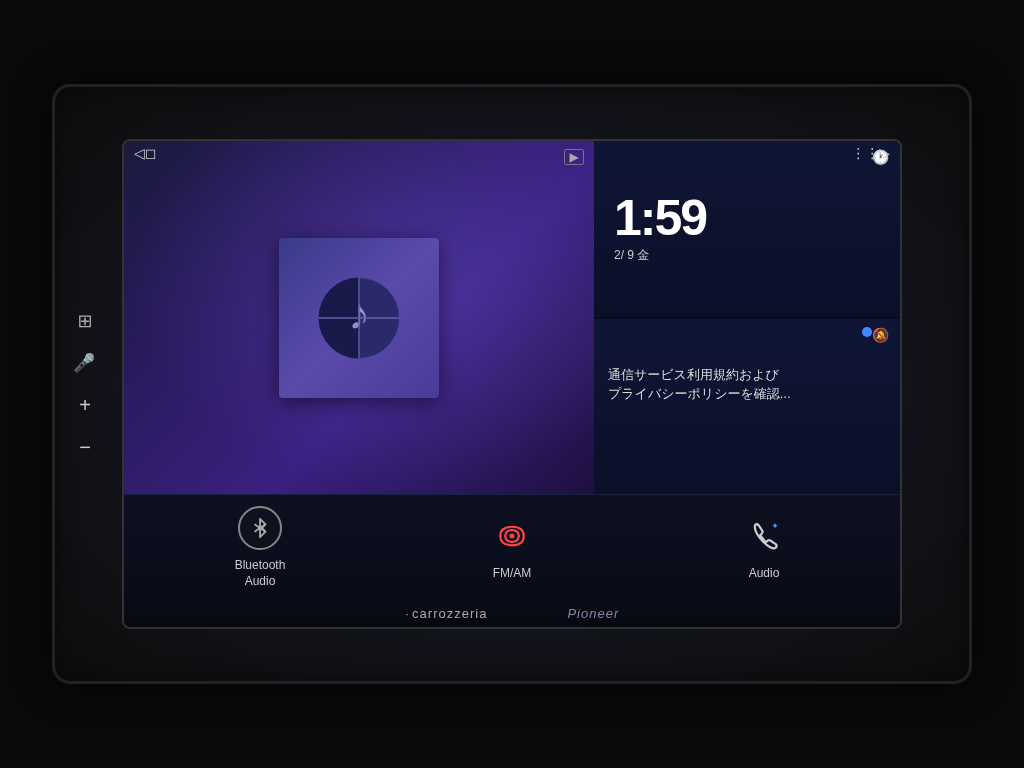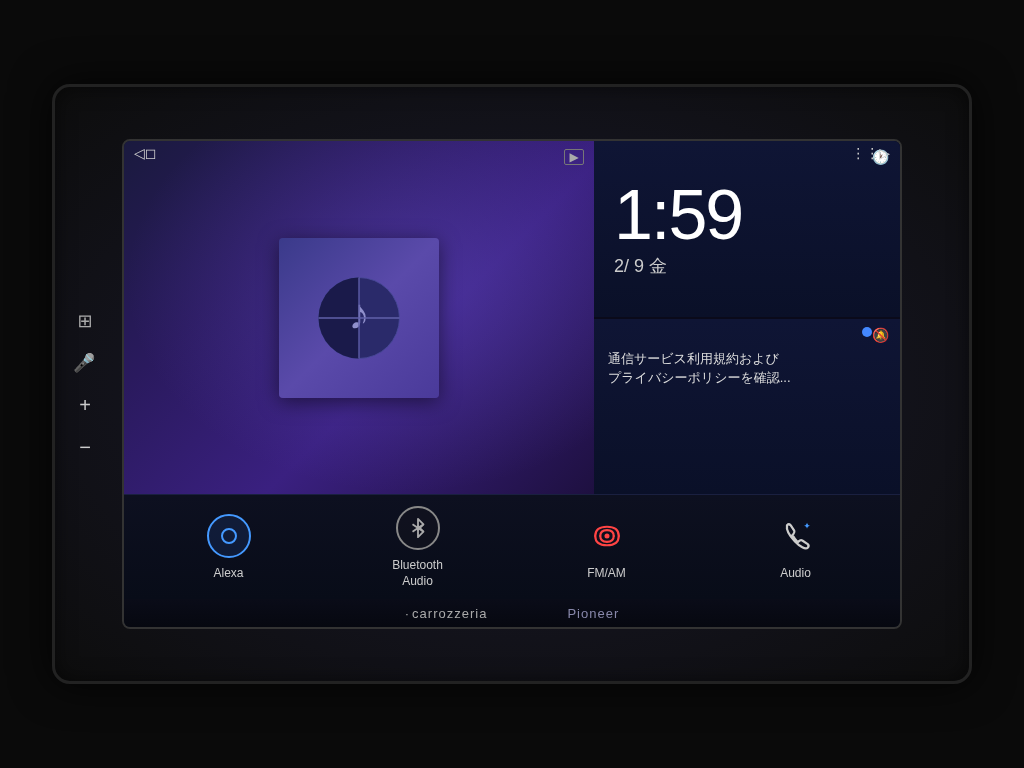--- a/index.html
+++ b/index.html
@@ -150,29 +150,29 @@
 
     .clock-icon {
       position: absolute;
       top: 8px;
       right: 10px;
       color: #888;
       font-size: 14px;
     }
 
     .clock-time {
-      font-size: 70px;
-      font-weight: 400;
+      font-size: 50px;
+      font-weight: 700;
       color: #ffffff;
       letter-spacing: -2px;
       line-height: 1;
     }
 
     .clock-date {
-      font-size: 18px;
+      font-size: 12px;
       color: #cccccc;
       margin-top: 4px;
     }
 
     .info-panel {
       flex: 1;
       background: linear-gradient(180deg, #0f1535 0%, #0a1028 100%);
       display: flex;
       flex-direction: column;
       padding: 10px 14px;
@@ -195,21 +195,21 @@
       border-radius: 50%;
       position: absolute;
       top: 8px;
       right: 28px;
     }
 
     .info-text {
       font-size: 13px;
       color: #dddddd;
       line-height: 1.5;
-      margin-top: 20px;
+      margin-top: 36px;
     }
 
     .bottom-nav {
       height: 105px;
       background: linear-gradient(180deg, #0d1020 0%, #080c18 100%);
       display: flex;
       align-items: center;
       justify-content: space-around;
       padding: 0 10px;
       border-top: 1px solid #1a2040;
@@ -307,20 +307,21 @@
     .brand-carrozzeria {
       color: #aaaaaa;
     }
     .brand-carrozzeria::before {
       content: '·';
       margin-right: 2px;
     }
 
     .brand-pioneer {
       color: #8888aa;
+      font-style: italic;
     }
 
     svg.music-icon {
       width: 90px;
       height: 90px;
     }
 
     svg.gear-svg {
       width: 38px;
       height: 38px;
@@ -395,28 +396,20 @@
             <span>プライバシーポリシーを確認...</span>
           </div>
         </div>
 
       </div>
     </div>
 
     <div class="bottom-nav">
 
 
-      <div class="nav-item">
-        <div class="nav-icon-wrapper">
-          <div class="icon-alexa">
-            <div class="icon-alexa-inner"></div>
-          </div>
-        </div>
-        <span class="nav-label">Alexa</span>
-      </div>
 
       <div class="nav-item">
         <div class="nav-icon-wrapper">
           <div class="icon-bt">
             <svg class="bt-svg" viewBox="0 0 24 24">
               <path d="M12 2 L18 8 L12 14 L12 2Z" fill="none" stroke="#aaaaaa" stroke-width="2" stroke-linejoin="round"></path>
               <path d="M12 22 L18 16 L12 10 L12 22Z" fill="none" stroke="#aaaaaa" stroke-width="2" stroke-linejoin="round"></path>
               <line x1="6" y1="8" x2="18" y2="8" stroke="#aaaaaa" stroke-width="0"></line>
               <path d="M6 8 L18 16" fill="none" stroke="#aaaaaa" stroke-width="2"></path>
               <path d="M6 16 L18 8" fill="none" stroke="#aaaaaa" stroke-width="2"></path>

